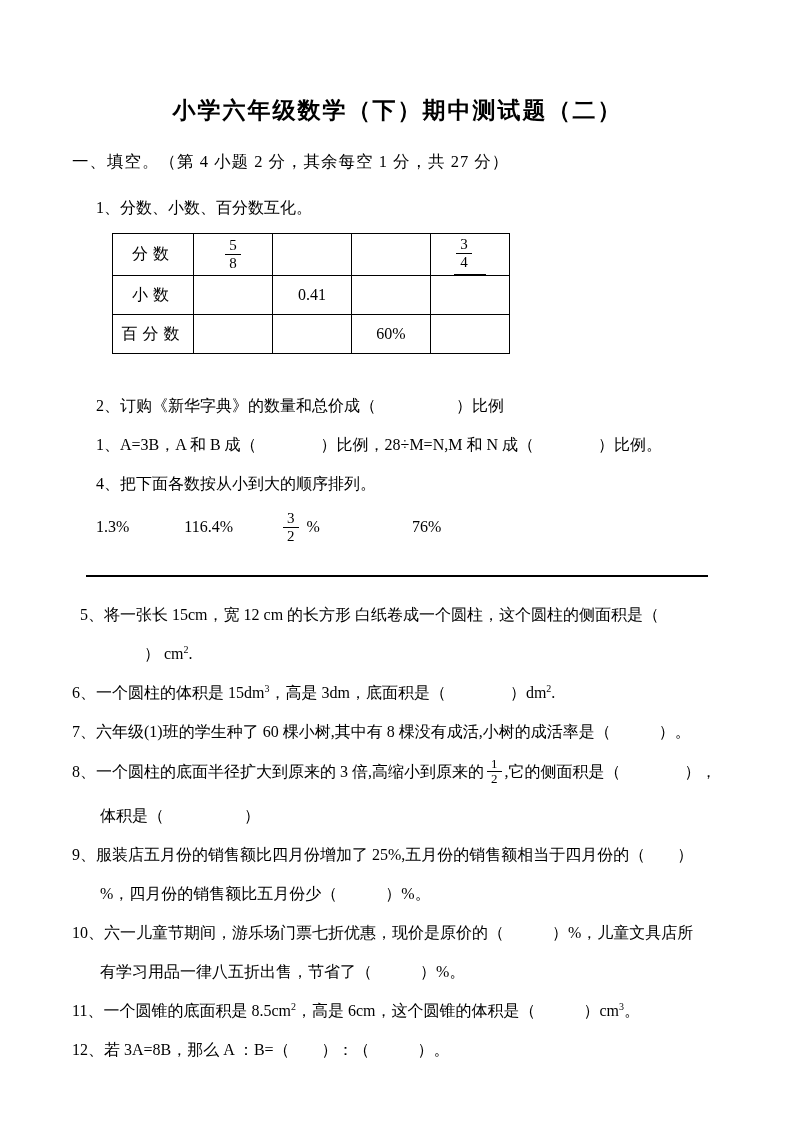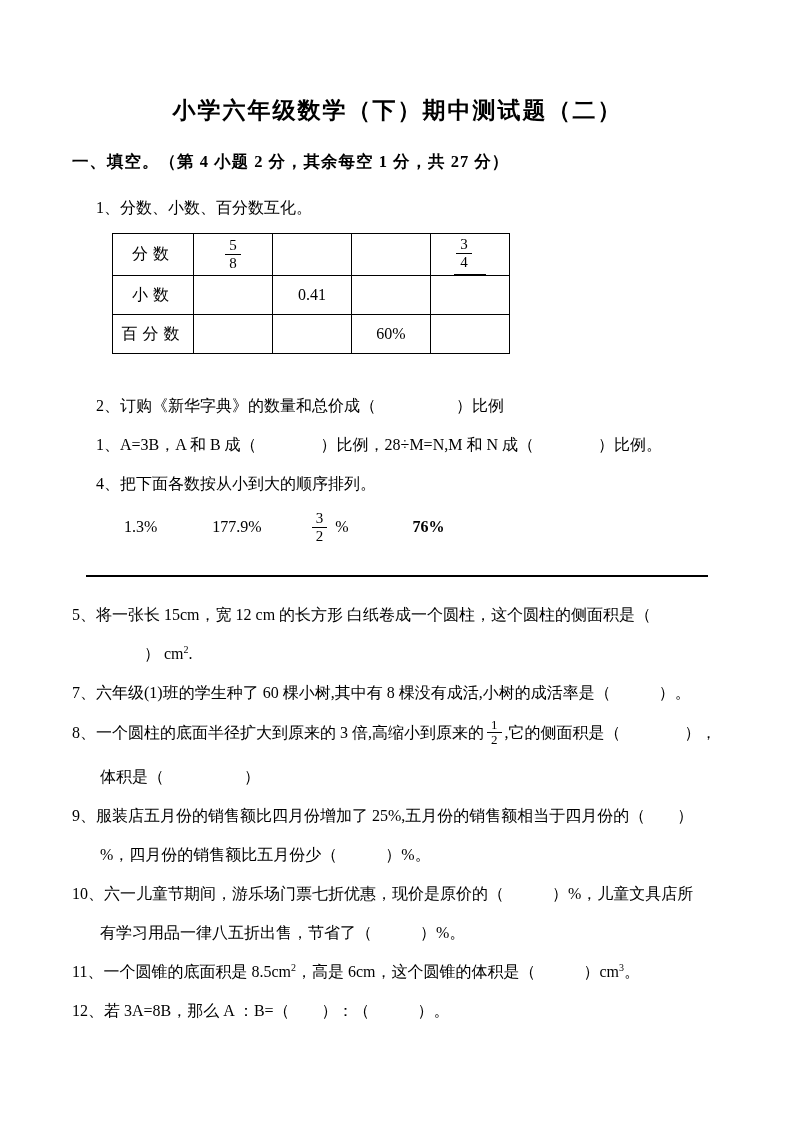--- a/index.html
+++ b/index.html
@@ -9,21 +9,21 @@
     font-family:"Liberation Serif","DejaVu Serif",serif;
     font-size:16px; line-height:24px;
     padding:96px 70px 30px 72px;
     position:relative; overflow:hidden;
   }
   .doc-title {
     margin:0; text-align:center;
     font-size:23px; line-height:30px; font-weight:700; letter-spacing:2px;
   }
   .section-heading {
-    margin-top:24px; font-weight:700; font-size:16.5px; letter-spacing:1px;
+    margin-top:24px; font-weight:400; font-size:16.5px; letter-spacing:1px;
   }
   .q { margin:0; }
   .indent1 { padding-left:24px; }
   .q1 { margin-top:22px; }
   
   .conv-table {
     border-collapse:collapse; margin:13px 0 0 40px;
     table-layout:fixed;
   }
   .conv-table td {
@@ -41,30 +41,30 @@
   .frac .num { padding:0 4px; }
   .frac-wrap-underlined {
     display:inline-block; border-bottom:1.5px solid #000;
     padding:2px 14px 2px 2px;
   }
   .frac-inline { font-size:13px; line-height:1.1; margin:0 3px; transform:translateY(-2px); }
   .sup { font-size:10px; vertical-align:super; line-height:0; }
   .q2 { margin-top:40px; }
   .qgap { margin-top:15px; }
   .sort-items { margin-top:14px; padding-left:24px; display:flex; align-items:center; }
-  .sort-items .itm-a { margin-left:28px; }
+  .sort-items .itm-a { }
   .sort-items .itm-b { margin-left:55px; }
   .sort-items .itm-c { margin-left:50px; display:inline-flex; align-items:center; }
   .sort-items .itm-c .pct { margin-left:8px; }
-  .sort-items .itm-d { margin-left:64px;font-weight:bold; }
+  .sort-items .itm-d { margin-left:92px; }
   .rule {
     border:none; border-top:2px solid #000;
     margin:30px 0 0 14px; width:622px; height:0;
   }
-  .q5 { margin-top:26px; }
+  .q5 { margin-top:26px;margin-left:8px; }
   .cont-deep { padding-left:72px; }
   .cont { padding-left:28px; }
 </style>
 </head>
 <body>
 
 <div class="page">
 
   <h1 class="doc-title">小学六年级数学（下）期中测试题（二）</h1>
 
@@ -109,36 +109,37 @@
     </table>
 
   <p class="q indent1 q2">2、订购《新华字典》的数量和总价成（　　　　　）比例</p>
 
   <p class="q indent1 qgap">1、A=3B，A 和 B 成（　　　　）比例，28÷M=N,M 和 N 成（　　　　）比例。</p>
 
   <p class="q indent1 qgap">4、把下面各数按从小到大的顺序排列。</p>
 
   <div class="sort-items">
     <span class="itm-a">1.3%</span>
-    <span class="itm-b">177.9%</span>
+    <span class="itm-b">116.4%</span>
     <span class="itm-c">
       <span class="frac">
           <span class="num">3</span>
           <span class="den">2</span>
         </span>
       <span class="pct">%</span>
     </span>
     <span class="itm-d">76%</span>
   </div>
 
   <hr class="rule">
 
   <p class="q q5">5、将一张长 15cm，宽 12 cm 的长方形 白纸卷成一个圆柱，这个圆柱的侧面积是（</p>
   <p class="q qgap cont-deep"><span>） cm</span><span class="sup">2</span><span>.</span></p>
 
+  <p class="q qgap"><span>6、一个圆柱的体积是 15dm</span><span class="sup">3</span><span>，高是 3dm，底面积是（　　　　）dm</span><span class="sup">2</span><span>.</span></p>
 
   <p class="q qgap">7、六年级(1)班的学生种了 60 棵小树,其中有 8 棵没有成活,小树的成活率是（　　　）。</p>
 
   <p class="q qgap"><span>8、一个圆柱的底面半径扩大到原来的 3 倍,高缩小到原来的</span><span class="frac frac-inline">
         <span class="num">1</span>
         <span class="den">2</span>
       </span><span>,它的侧面积是（　　　　），</span></p>
   <p class="q qgap cont">体积是（　　　　　）</p>
 
   <p class="q qgap">9、服装店五月份的销售额比四月份增加了 25%,五月份的销售额相当于四月份的（　　）</p>

